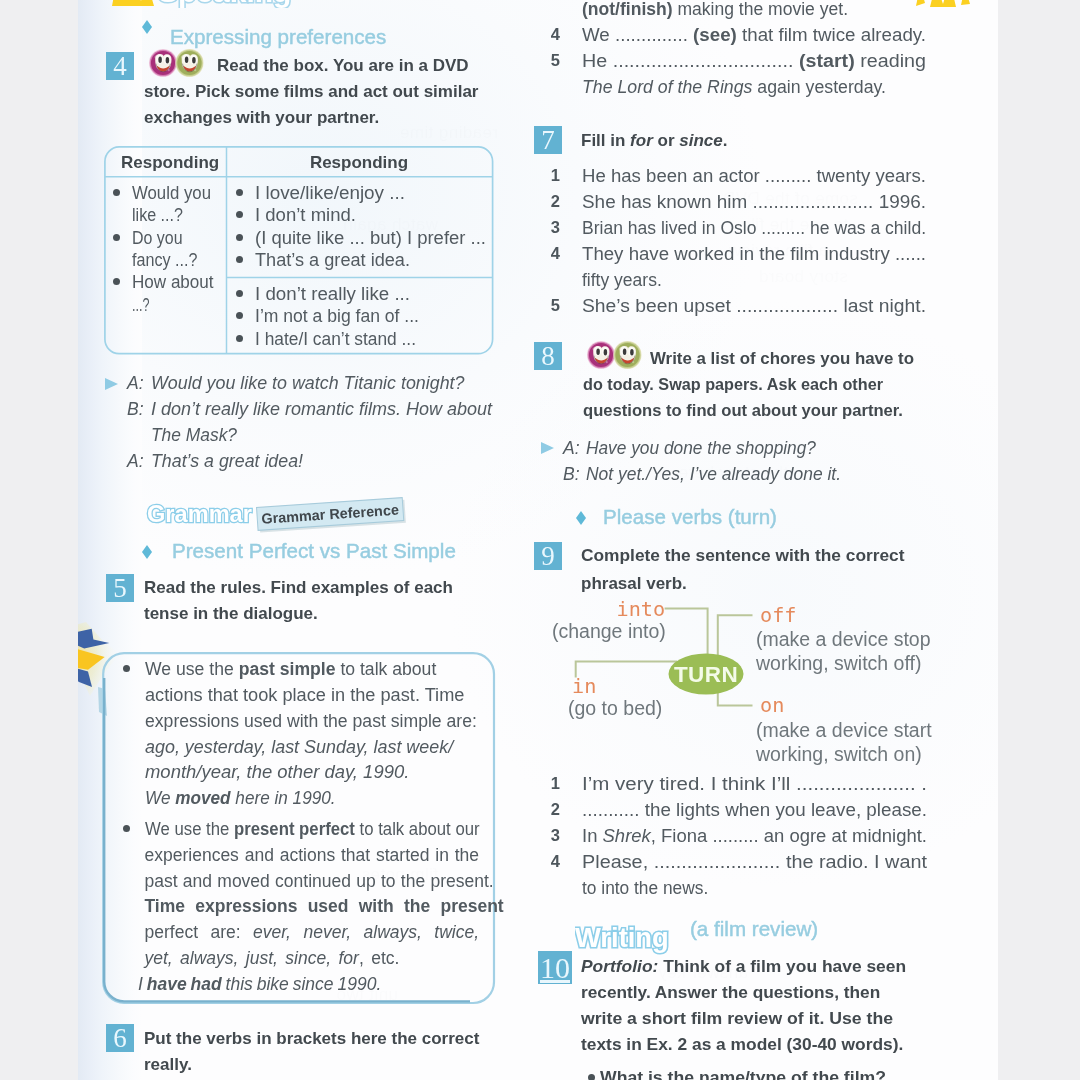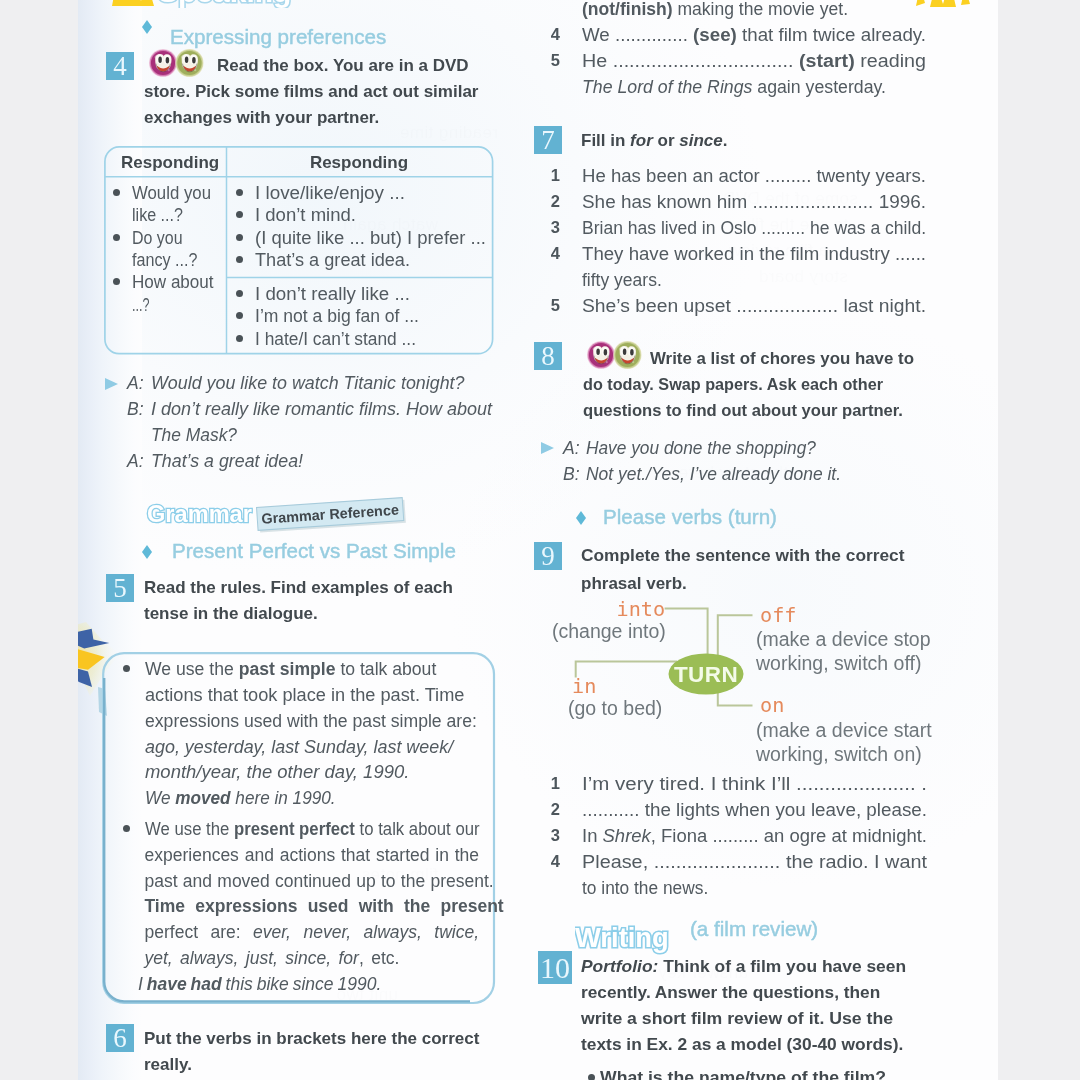--- a/index.html
+++ b/index.html
@@ -298,21 +298,21 @@
       <div class="txt" style="left: 504px; top: 798px; transform-origin: left top; transform: scaleX(1.0747);">........... the lights when you leave, please.</div>
       <div class="qn" style="left: 470px; top: 826px; text-align: right; width: 12px;">3</div>
       <div class="txt" style="left: 504px; top: 824px; transform-origin: left top; transform: scaleX(1.0555);">In <span class="ital">Shrek</span>, Fiona ......... an ogre at midnight.</div>
       <div class="qn" style="left: 470px; top: 852px; text-align: right; width: 12px;">4</div>
       <div class="txt" style="left: 504px; top: 850px; transform-origin: left top; transform: scaleX(1.1332);">Please, ....................... the radio. I want</div>
       <div class="txt" style="left: 504px; top: 876px; transform-origin: left top; transform: scaleX(0.9907);">to into the news.</div>
       <div class="abs" style="left: 497px; top: 909px; margin-top: 8px;"><svg width="300" height="44" viewBox="0 0 300 44">
           <text x="0" y="30" font-family="Liberation Sans, sans-serif" font-size="27.4" font-weight="bold" fill="#ffffff" stroke="#8ccee9" stroke-width="3.2" paint-order="stroke">Writing</text>
         </svg></div>
       <div class="sec-head" style="left: 612px; top: 917px;">(a film review)</div>
-      <div class="exnum w2" style="left: 460px; top: 951px;">10</div>
+      <div class="exnum w2" style="left: 460px; top: 951px; text-decoration: underline;">10</div>
       <div class="instr" style="left: 503px; top: 954px; transform-origin: left top; transform: scaleX(1.0243);"><span class="bld ital">Portfolio:</span><span class="bld"> Think of a film you have seen</span></div>
       <div class="instr" style="left: 503px; top: 980.1px; transform-origin: left top; transform: scaleX(1.0152);"><span class="bld">recently. Answer the questions, then</span></div>
       <div class="instr" style="left: 503px; top: 1006.2px; transform-origin: left top; transform: scaleX(1.0386);"><span class="bld">write a short film review of it. Use the</span></div>
       <div class="instr" style="left: 503px; top: 1032.3px; transform-origin: left top; transform: scaleX(1.0214);"><span class="bld">texts in Ex. 2 as a model (30-40 words).</span></div>
       <div class="dot" style="left: 510px; top: 1074px;"></div>
       <div class="instr" style="left: 522px; top: 1065px; transform-origin: left top; transform: scaleX(1.0369);">What is the name/type of the film?</div>
     </div>
 </div>
 
 </body></html>

